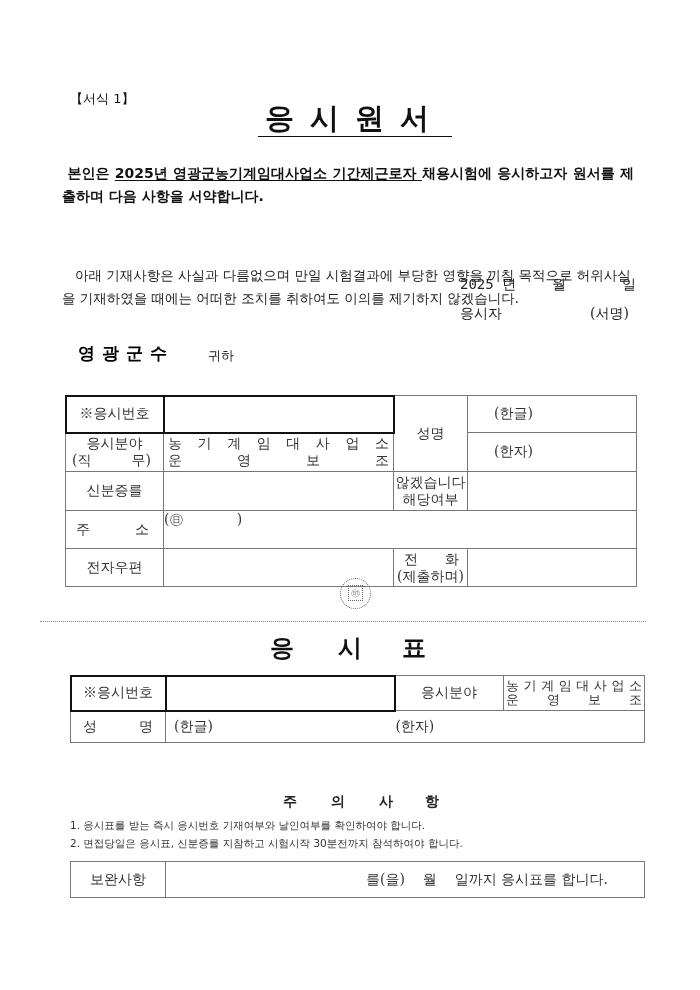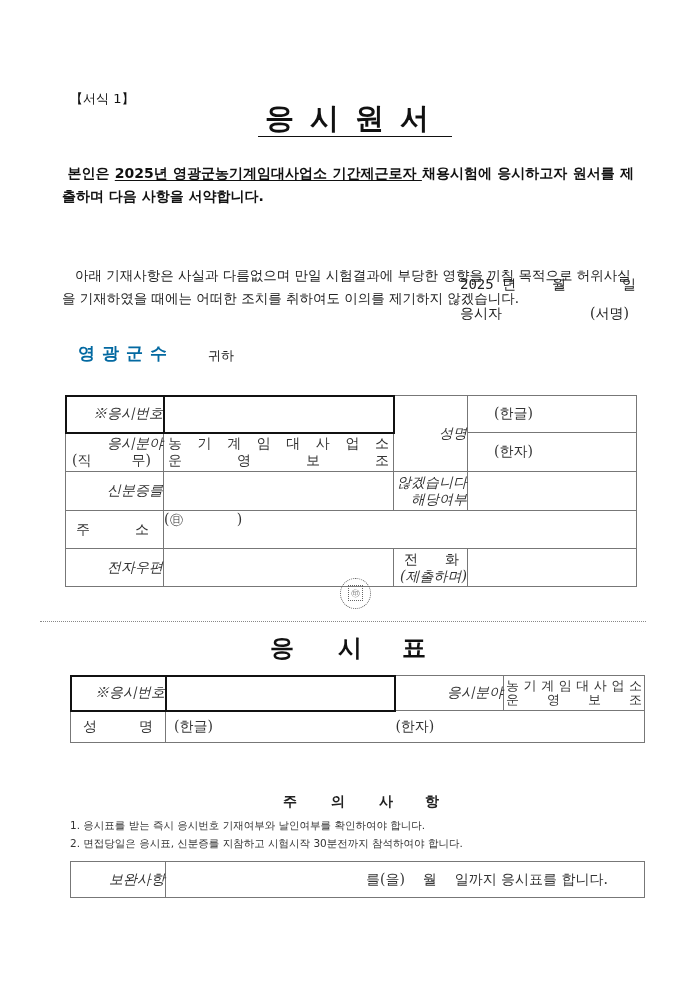--- a/index.html
+++ b/index.html
@@ -20,27 +20,27 @@
     }
     .pledge u { text-decoration:underline; text-underline-offset:2px; }
     .decl {
       left:62px; top:219px; width:572px; font-family:"DejaVu Sans", sans-serif;
       font-size:13.5px; line-height:23px; color:#222;margin-top:45px;
     }
     .date1 { left:460px; top:276px; font-size:14px; font-family:"DejaVu Sans Mono", monospace; color:#222; width:175px; }
     .date1 span { position:absolute; top:0; }
     .sign { left:460px; top:305px; font-size:14px; width:175px; color:#222; }
     .sign span { position:absolute; top:0; white-space:nowrap; }
-    .addressee { left:78px; top:342px; font-size:17px; font-weight:bold; letter-spacing:7px; color:#0369a1; }
+    .addressee { left:78px; top:342px; font-size:17px; font-weight:bold; letter-spacing:7px; color:#000000; }
     .addressee-suffix { left:208px; top:347px; font-size:13px; color:#222; }
 
     table { border-collapse:collapse; position:absolute; table-layout:fixed; }
     td { border:1px solid #777; padding:0; font-size:14px; color:#333; vertical-align:middle; }
     .t1 { left:65px; top:395px; width:571px; }
-    .lbl { text-align:right;font-style:italic; }
+    .lbl { text-align:center; }
     .bold-box { outline:2.5px solid #111; outline-offset:-1px; }
     .spread { display:flex; justify-content:space-between; padding:0 4px; line-height:17px; }
     .cell-pad { padding-left:26px; }
     .seal-circle {
       left:340px; top:578px; width:29px; height:29px; border:1px dotted #666; border-radius:50%;
     }
     .seal-inner {
       left:348px; top:585px; width:13px; height:14px; border:1px dotted #666; font-size:9px; text-align:center; line-height:14px; color:#555;
     }
     .cut-line { left:40px; top:621px; width:606px; border-top:1.5px dotted #888; }

